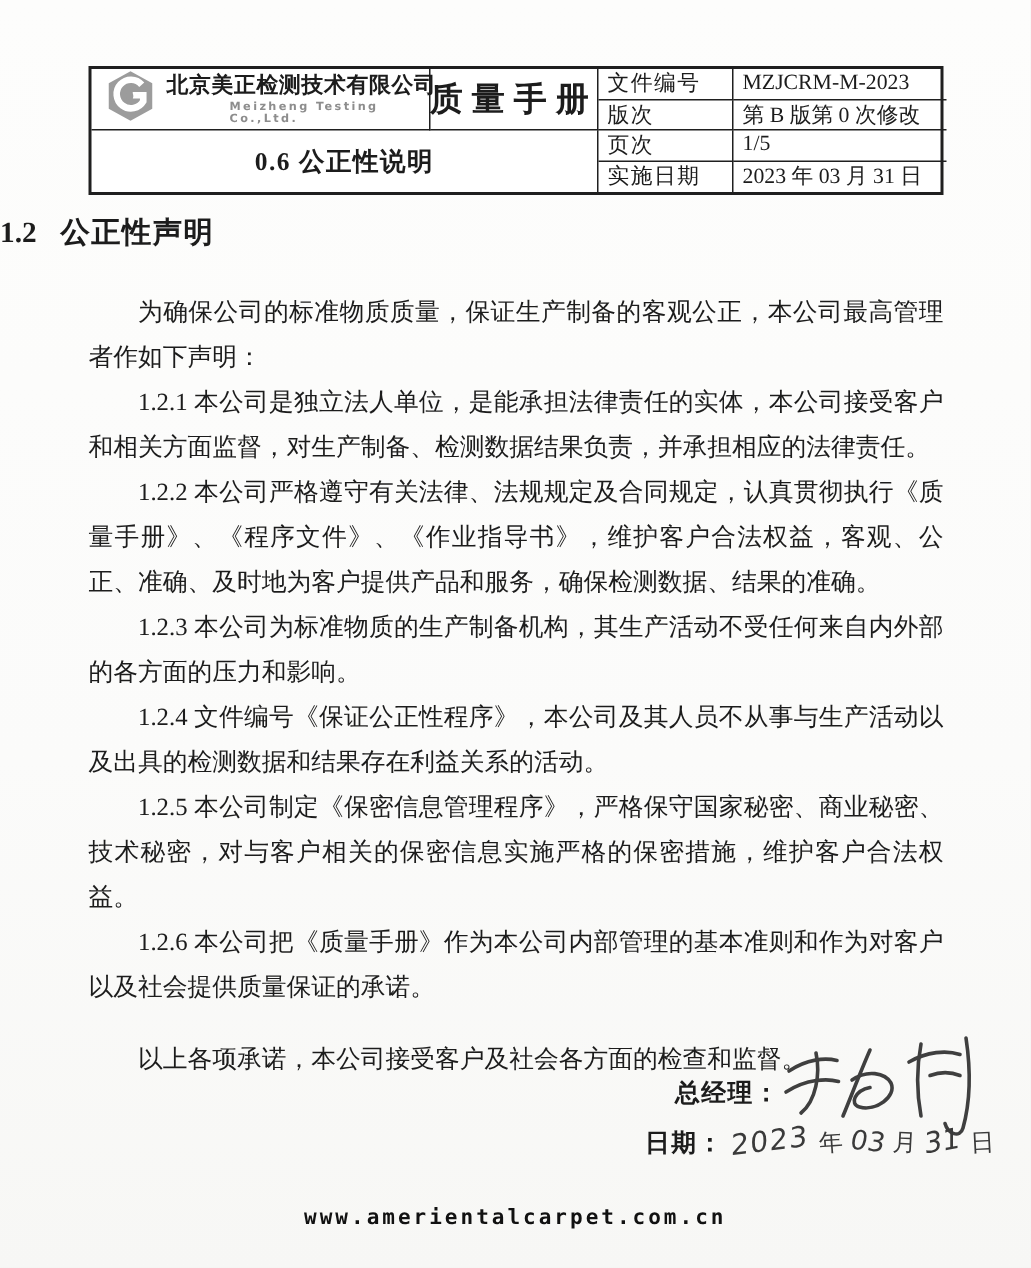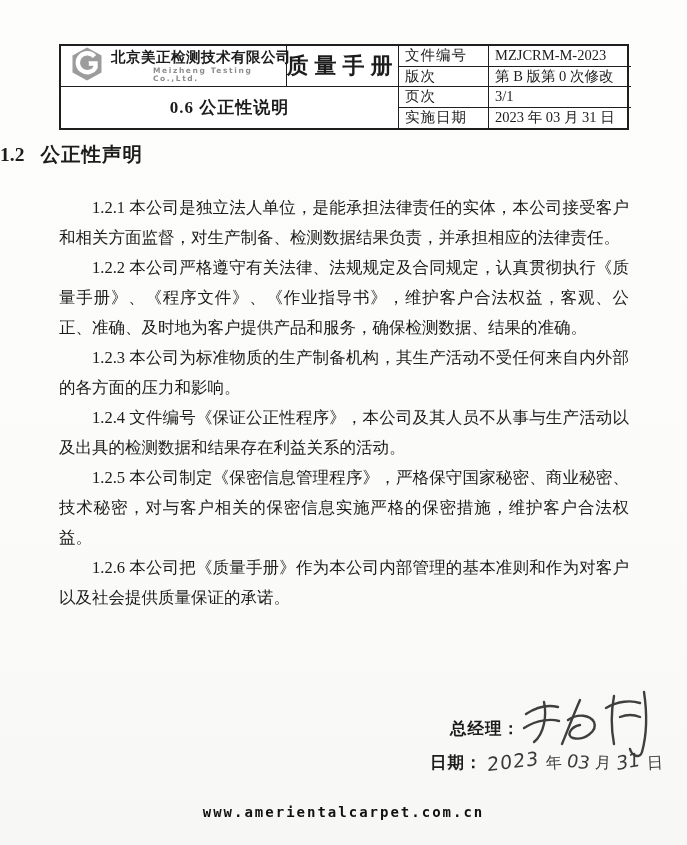--- a/index.html
+++ b/index.html
@@ -107,37 +107,39 @@
     <div class="cell fvalue last-col">MZJCRM-M-2023</div>
 
     <div class="cell flabel">版次</div>
     <div class="cell fvalue last-col">第 B 版第 0 次修改</div>
 
     <div class="cell section-cell last-row">
       <span class="section-title">0.6  公正性说明</span>
     </div>
 
     <div class="cell flabel">页次</div>
-    <div class="cell fvalue last-col">3/1</div>
+    <div class="cell fvalue last-col">1/5</div>
 
     <div class="cell flabel last-row">实施日期</div>
     <div class="cell fvalue last-col last-row">2023 年 03 月 31 日</div>
   </div>
 
   <div class="main-title">
     <span class="num">1.2</span><span>公正性声明</span>
   </div>
 
   <div class="body-text">
+    <p>为确保公司的标准物质质量，保证生产制备的客观公正，本公司最高管理者作如下声明：</p>
     <p>1.2.1 本公司是独立法人单位，是能承担法律责任的实体，本公司接受客户和相关方面监督，对生产制备、检测数据结果负责，并承担相应的法律责任。</p>
     <p>1.2.2 本公司严格遵守有关法律、法规规定及合同规定，认真贯彻执行《质量手册》、《程序文件》、《作业指导书》，维护客户合法权益，客观、公正、准确、及时地为客户提供产品和服务，确保检测数据、结果的准确。</p>
     <p>1.2.3 本公司为标准物质的生产制备机构，其生产活动不受任何来自内外部的各方面的压力和影响。</p>
     <p>1.2.4 文件编号《保证公正性程序》，本公司及其人员不从事与生产活动以及出具的检测数据和结果存在利益关系的活动。</p>
     <p>1.2.5 本公司制定《保密信息管理程序》，严格保守国家秘密、商业秘密、技术秘密，对与客户相关的保密信息实施严格的保密措施，维护客户合法权益。</p>
     <p>1.2.6 本公司把《质量手册》作为本公司内部管理的基本准则和作为对客户以及社会提供质量保证的承诺。</p>
+    <p class="closing">以上各项承诺，本公司接受客户及社会各方面的检查和监督。</p>
   </div>
 
   <div class="sig-block">
     <div class="sig-row">
       <span class="sig-label">总经理：</span>
       <span class="sig-svg">
         <svg width="140" height="78" viewBox="0 0 140 78">
           <g fill="none" stroke="#3f3f3f" stroke-width="2.4" stroke-linecap="round">
             <path d="M8,30 C20,22 32,21 40,23"></path>
             <path d="M6,44 C20,35 34,35 41,37"></path>

